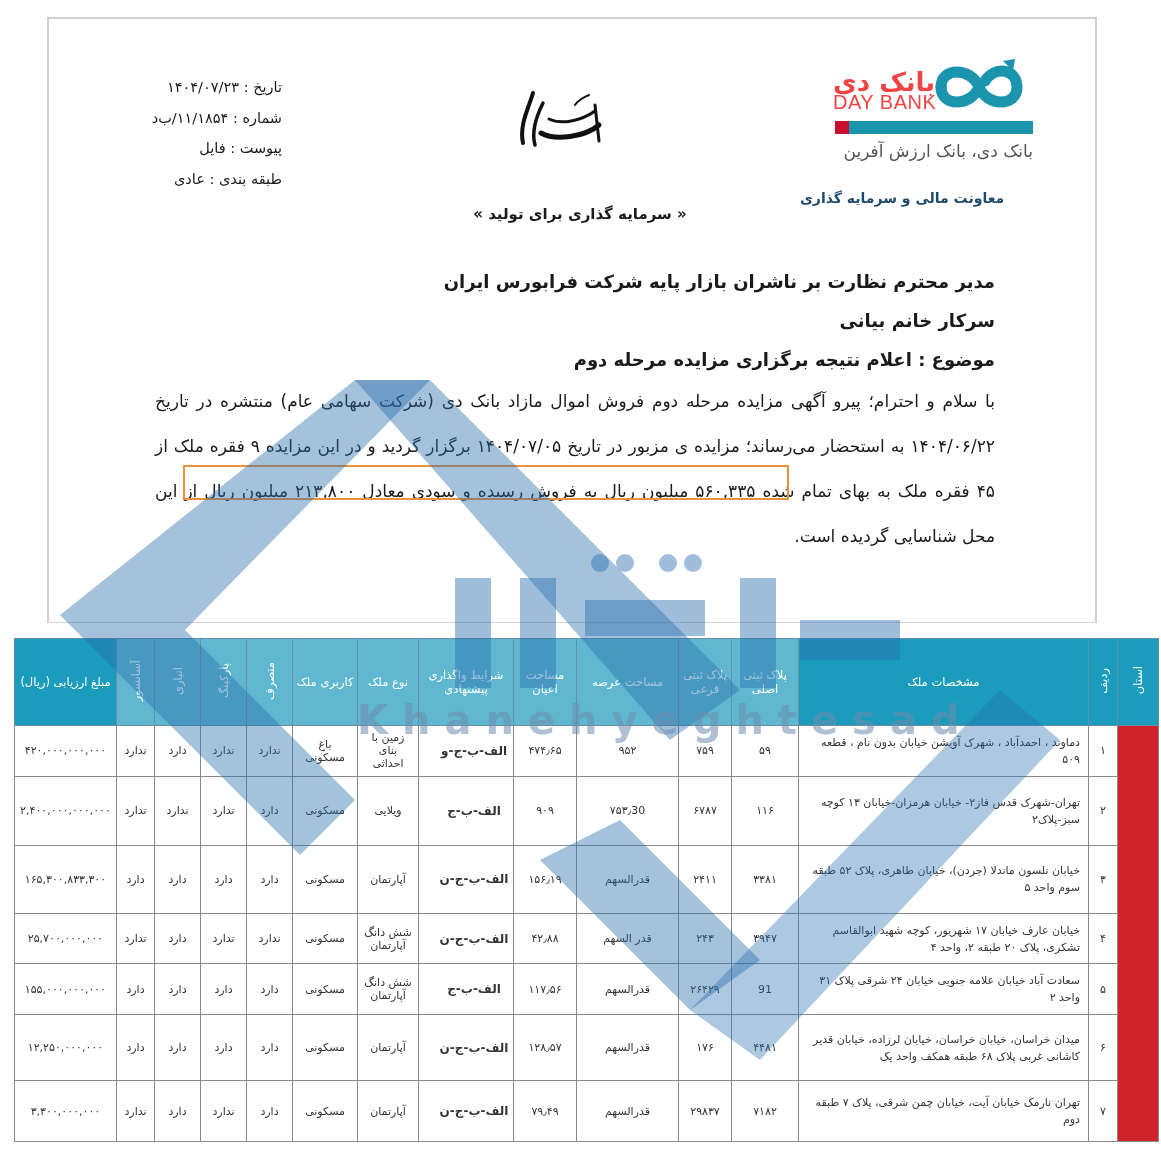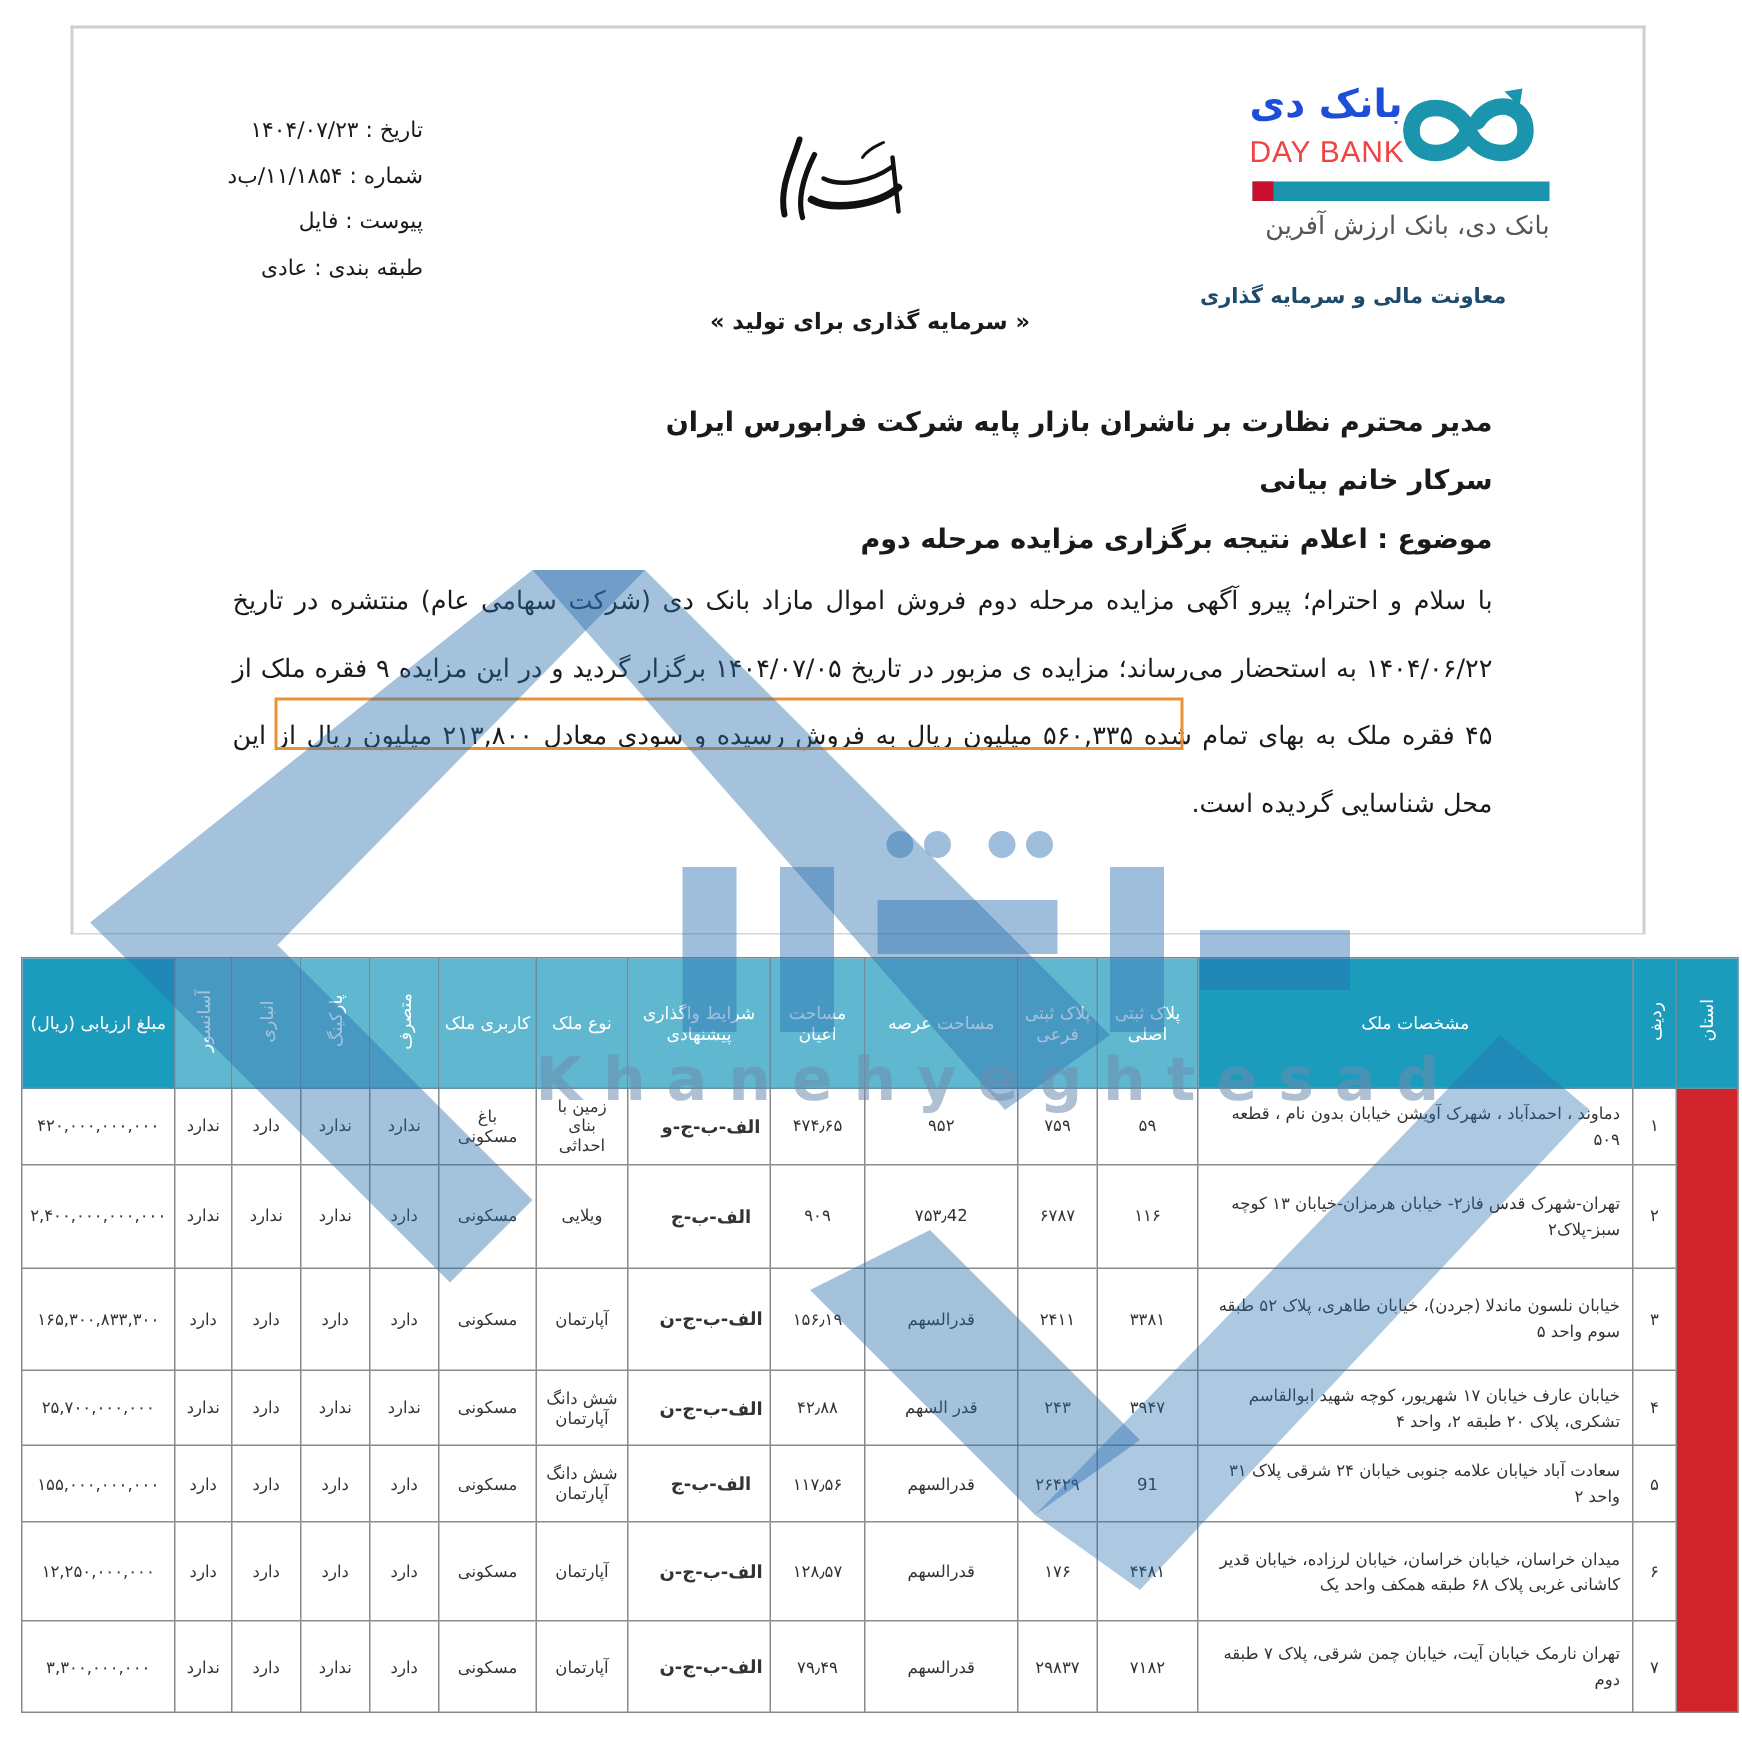--- a/index.html
+++ b/index.html
@@ -9,21 +9,21 @@
   
   .letter {
     position: absolute; left: 47px; top: 17px; width: 1050px; height: 606px;
     background: #ffffff; border: 1px solid #d6d6d6; border-top: 2px solid #cfcfcf; border-left: 2px solid #cfcfcf; border-right: 2px solid #cfcfcf;
   }
   .rtl { direction: rtl; unicode-bidi: embed; }
 
   
   .logo { position: absolute; left: 785px; top: 55px; width: 250px; }
   .logo-top { position: relative; height: 62px; }
-  .logo-fa { position: absolute; left: 48px; top: 0; font-size: 26px; color: #1d4ed8; font-weight: bold; letter-spacing: 1px; }
+  .logo-fa { position: absolute; left: 48px; top: 12px; font-size: 26px; color: #ef4444; font-weight: bold; letter-spacing: 1px; }
   .logo-en { position: absolute; left: 48px; top: 36px; font-size: 20px; color: #ef4444; letter-spacing: 0.5px; font-family: Liberation Sans, sans-serif; }
   .logo-mark { position: absolute; left: 148px; top: 2px; width: 92px; height: 58px; }
   .logo-bar { position: absolute; left: 50px; top: 66px; width: 198px; height: 13px; background: #1b94ad; }
   .logo-bar .red { position: absolute; left: 0; top: 0; width: 14px; height: 13px; background: #c8102e; }
   .logo-tagline { position: absolute; left: 44px; top: 86px; width: 204px; text-align: right; font-size: 17px; color: #555; }
   .dept { position: absolute; left: 800px; top: 190px; width: 210px; text-align: left; font-size: 14px; font-weight: bold; color: #1e4a6b; }
 
   
   .basmala { position: absolute; left: 515px; top: 85px; width: 90px; height: 70px; }
   .motto { position: absolute; left: 460px; top: 205px; width: 240px; text-align: center; font-size: 15px; font-weight: bold; }
@@ -156,21 +156,21 @@
         <td>ندارد</td>
         <td>دارد</td>
         <td>ندارد</td>
         <td class="price">۴۲۰,۰۰۰,۰۰۰,۰۰۰</td>
       </tr>
       <tr style="height:68px">
         <td>۲</td>
         <td class="addr">تهران-شهرک قدس فاز۲- خیابان هرمزان-خیابان ۱۳ کوچه سبز-پلاک۲</td>
         <td>۱۱۶</td>
         <td>۶۷۸۷</td>
-        <td>۷۵۳٫42</td>
+        <td>۷۵۳٫30</td>
         <td>۹۰۹</td>
         <td class="bold">الف-ب-ج</td>
         <td>ویلایی</td>
         <td>مسکونی</td>
         <td>دارد</td>
         <td>ندارد</td>
         <td>ندارد</td>
         <td>ندارد</td>
         <td class="price">۲,۴۰۰,۰۰۰,۰۰۰,۰۰۰</td>
       </tr>

